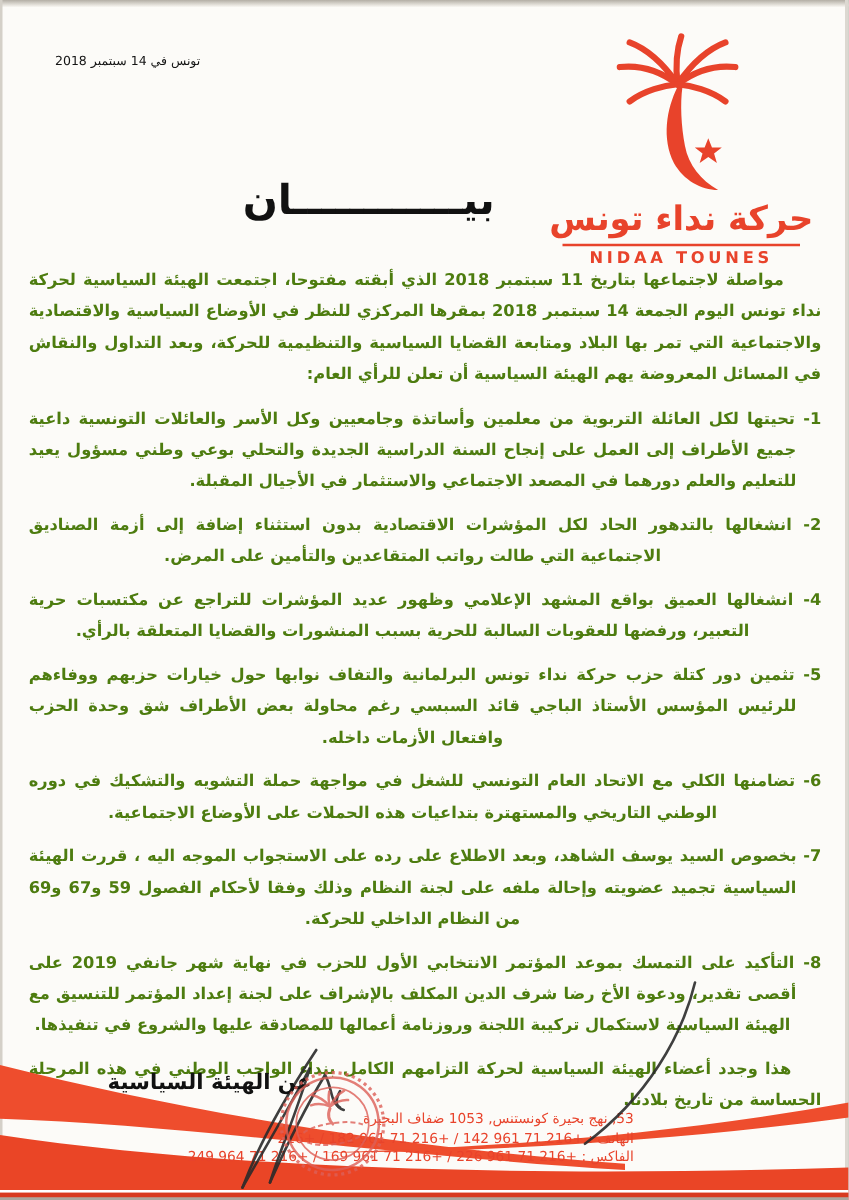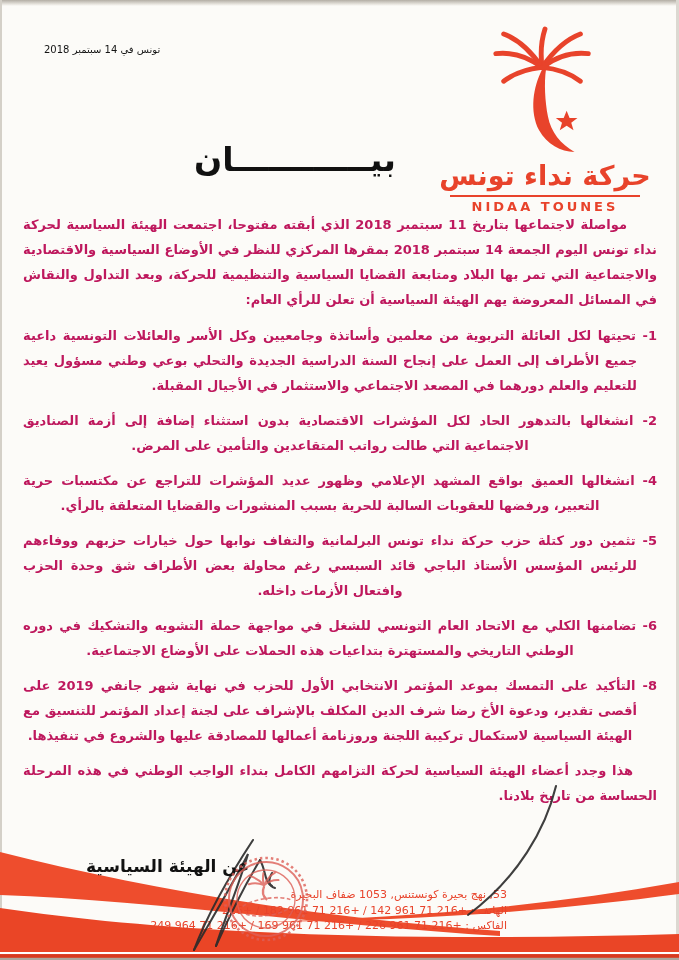--- a/index.html
+++ b/index.html
@@ -26,21 +26,21 @@
   .logo-en{ font-size:13px; font-weight:bold; color:#e8432b; letter-spacing:3px; }
 
   .doc-title{
     position:absolute; top:140px; left:115px; width:360px; text-align:center;
     direction:rtl; font-size:33px; font-weight:bold; color:#111;
   }
 
   .body-text{
     position:absolute; top:212px; left:23px; width:634px;
     direction:rtl; text-align:justify;
-    font-size:13px; line-height:25px; font-weight:bold; color:#be185d;
+    font-size:13px; line-height:25px; font-weight:bold; color:#4d7c0f;
   }
   .intro{ text-indent:30px; margin-bottom:11px; }
   .item{ margin-bottom:10px; padding-right:20px; text-indent:-20px; text-align-last:center; }
   .item.first{ text-align-last:auto; }
   .item .num{ display:inline; }
   .closing{ text-indent:24px; margin-top:3px; }
 
   .sig-caption{
     position:absolute; top:856px; left:86px; direction:rtl;
     font-size:17px; font-weight:bold; color:#111; z-index:5;
@@ -91,20 +91,21 @@
   <div class="doc-title">بيــــــــــــان</div>
 
   <div class="body-text">
     <p class="intro">مواصلة لاجتماعها بتاريخ 11 سبتمبر 2018 الذي أبقته مفتوحا، اجتمعت الهيئة السياسية لحركة نداء تونس اليوم الجمعة 14 سبتمبر 2018 بمقرها المركزي للنظر في الأوضاع السياسية والاقتصادية والاجتماعية التي تمر بها البلاد ومتابعة القضايا السياسية والتنظيمية للحركة، وبعد التداول والنقاش في المسائل المعروضة يهم الهيئة السياسية أن تعلن للرأي العام:</p>
 
     <p class="item first"><span class="num">1-</span> <span>تحيتها لكل العائلة التربوية من معلمين وأساتذة وجامعيين وكل الأسر والعائلات التونسية داعية جميع الأطراف إلى العمل على إنجاح السنة الدراسية الجديدة والتحلي بوعي وطني مسؤول يعيد للتعليم والعلم دورهما في المصعد الاجتماعي والاستثمار في الأجيال المقبلة.</span></p>
     <p class="item"><span class="num">2-</span> <span>انشغالها بالتدهور الحاد لكل المؤشرات الاقتصادية بدون استثناء إضافة إلى أزمة الصناديق الاجتماعية التي طالت رواتب المتقاعدين والتأمين على المرض.</span></p>
     <p class="item"><span class="num">4-</span> <span>انشغالها العميق بواقع المشهد الإعلامي وظهور عديد المؤشرات للتراجع عن مكتسبات حرية التعبير، ورفضها للعقوبات السالبة للحرية بسبب المنشورات والقضايا المتعلقة بالرأي.</span></p>
     <p class="item"><span class="num">5-</span> <span>تثمين دور كتلة حزب حركة نداء تونس البرلمانية والتفاف نوابها حول خيارات حزبهم ووفاءهم للرئيس المؤسس الأستاذ الباجي قائد السبسي رغم محاولة بعض الأطراف شق وحدة الحزب وافتعال الأزمات داخله.</span></p>
     <p class="item"><span class="num">6-</span> <span>تضامنها الكلي مع الاتحاد العام التونسي للشغل في مواجهة حملة التشويه والتشكيك في دوره الوطني التاريخي والمستهترة بتداعيات هذه الحملات على الأوضاع الاجتماعية.</span></p>
+    <p class="item"><span class="num">7-</span> <span>بخصوص السيد يوسف الشاهد، وبعد الاطلاع على رده على الاستجواب الموجه اليه ، قررت الهيئة السياسية تجميد عضويته وإحالة ملفه على لجنة النظام وذلك وفقا لأحكام الفصول 59 و67 و69 من النظام الداخلي للحركة.</span></p>
     <p class="item"><span class="num">8-</span> <span>التأكيد على التمسك بموعد المؤتمر الانتخابي الأول للحزب في نهاية شهر جانفي 2019 على أقصى تقدير، ودعوة الأخ رضا شرف الدين المكلف بالإشراف على لجنة إعداد المؤتمر للتنسيق مع الهيئة السياسية لاستكمال تركيبة اللجنة وروزنامة أعمالها للمصادقة عليها والشروع في تنفيذها.</span></p>
 
     <p class="closing">هذا وجدد أعضاء الهيئة السياسية لحركة التزامهم الكامل بنداء الواجب الوطني في هذه المرحلة الحساسة من تاريخ بلادنا.</p>
   </div>
 
   <svg class="ribbons" width="679" height="145" viewBox="0 0 679 145">
     <path d="M0,37 C150,75 320,103 500,116 L500,121 C320,110 150,85 0,80 Z" fill="#ee4d2d"></path>
     <path d="M0,93 C180,120 420,127 679,119 L679,145 L0,145 Z" fill="#ea4526"></path>
     <path d="M679,67 C540,92 400,103 260,107 C420,106 560,95 679,79 Z" fill="#ee4d2d"></path>
     <rect x="0" y="137" width="679" height="2.2" fill="#ffffff"></rect>

